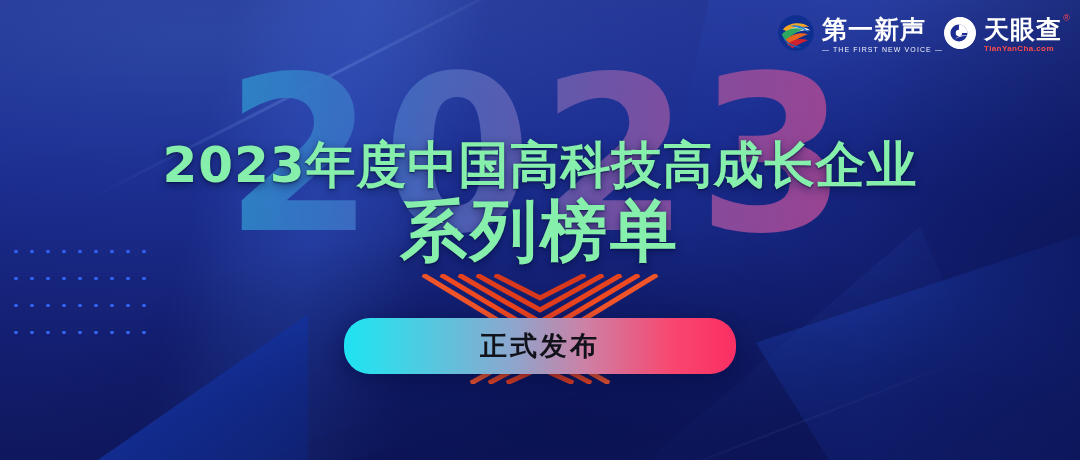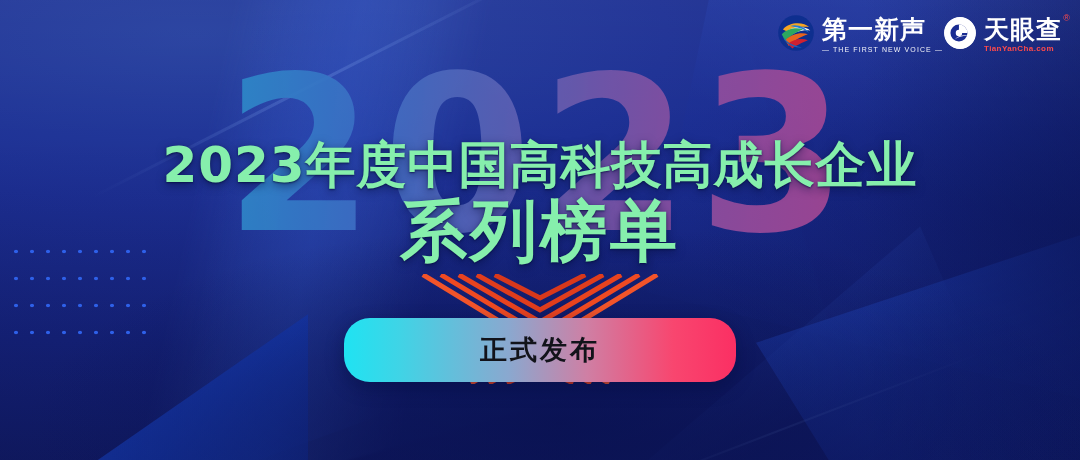--- a/index.html
+++ b/index.html
@@ -193,21 +193,21 @@
   .title-line-1 { font-size: 50px; }
   .title-line-2 { font-size: 67px; letter-spacing: 3px; }
 
   
   .cta {
     position: absolute;
     left: 50%;
     transform: translateX(-50%);
     top: 318px;
     width: 392px;
-    height: 64px;
+    height: 56px;
     border-radius: 26px;
     background: linear-gradient(90deg, #1fe3f2 0%, #3fd4e6 14%, #8aa8cf 42%, #cf7fa4 62%, #f8466f 84%, #fb2f63 100%);
     box-shadow: 0 6px 18px rgba(5,12,60,0.45);
     display: flex;
     align-items: center;
     justify-content: center;
   }
   .cta-label {
     font-family: "DejaVu Sans", "Liberation Sans", sans-serif;
     font-size: 27px;

